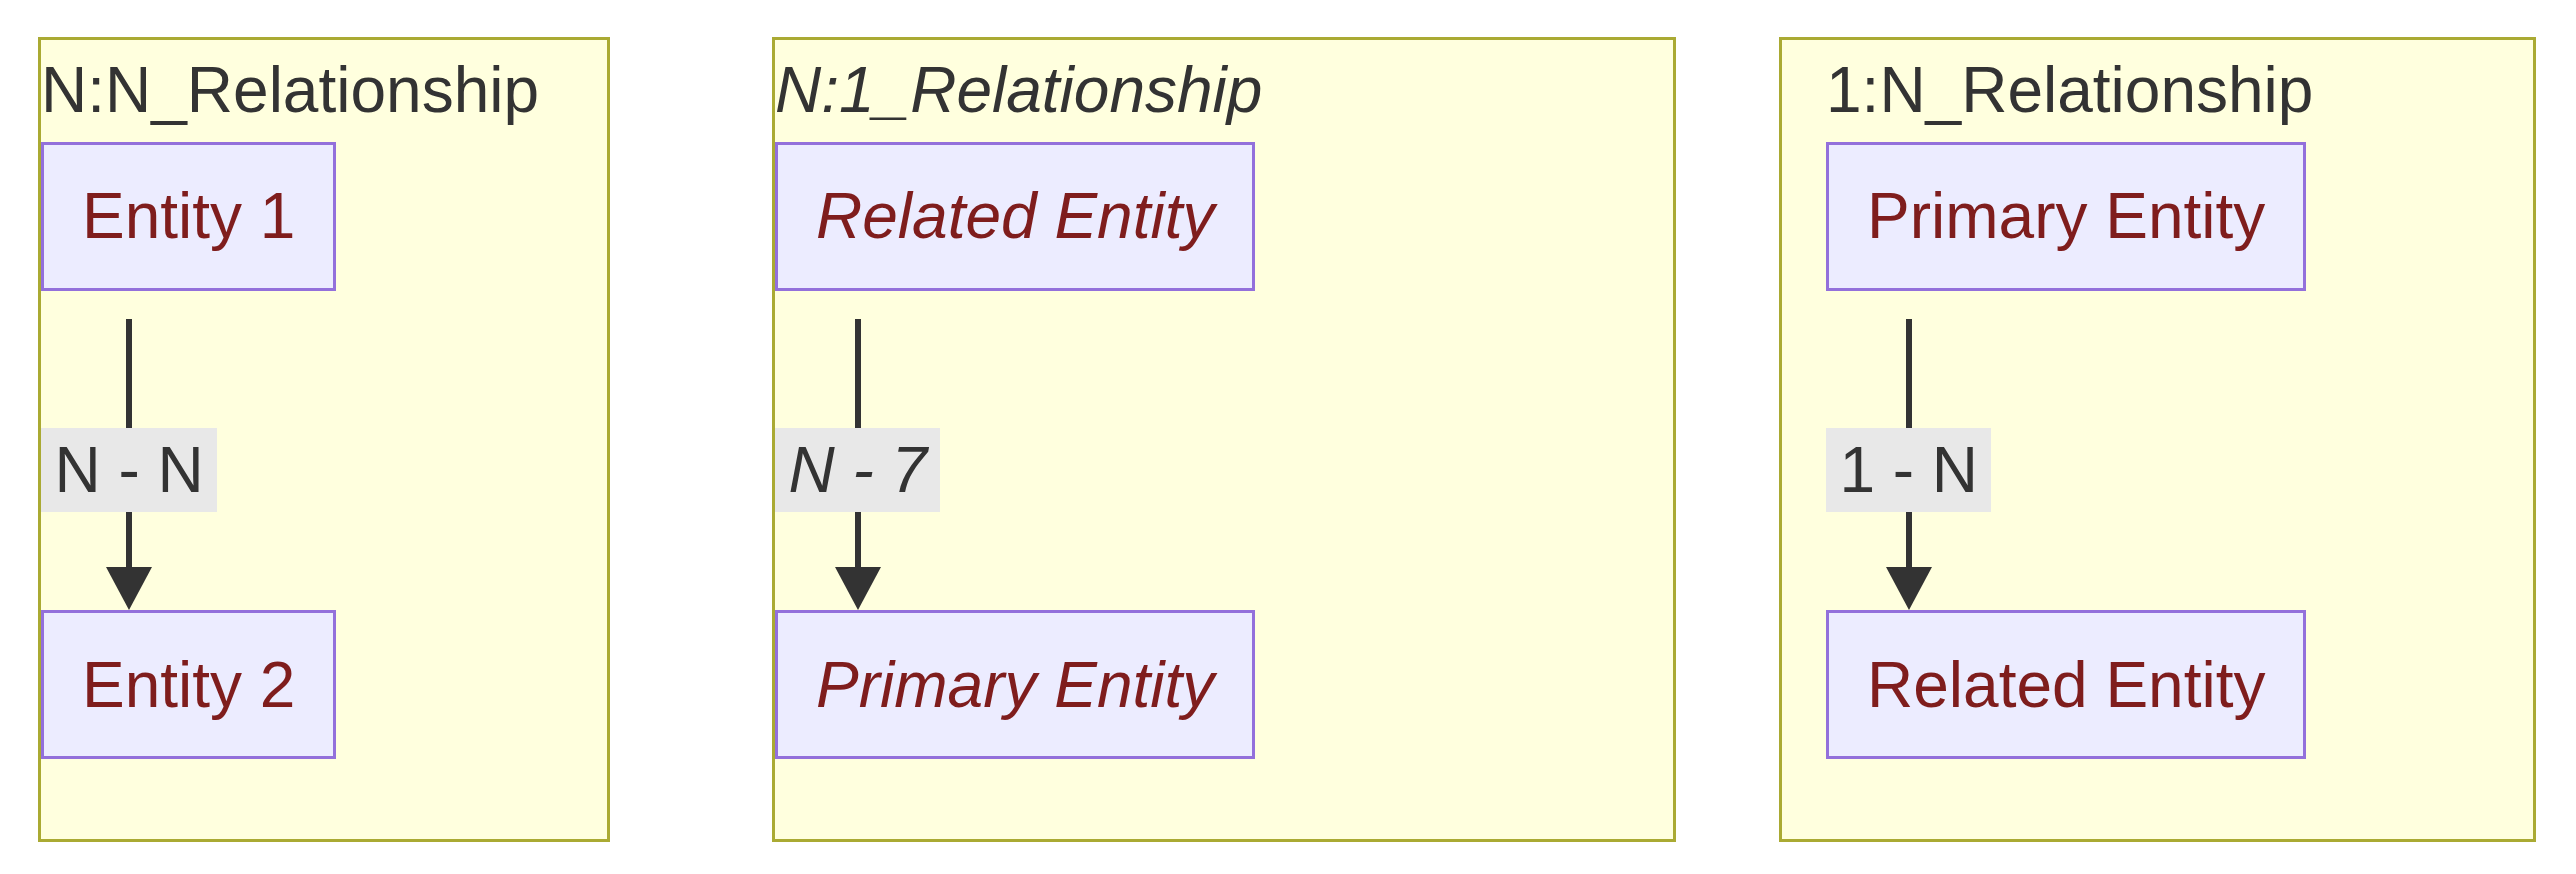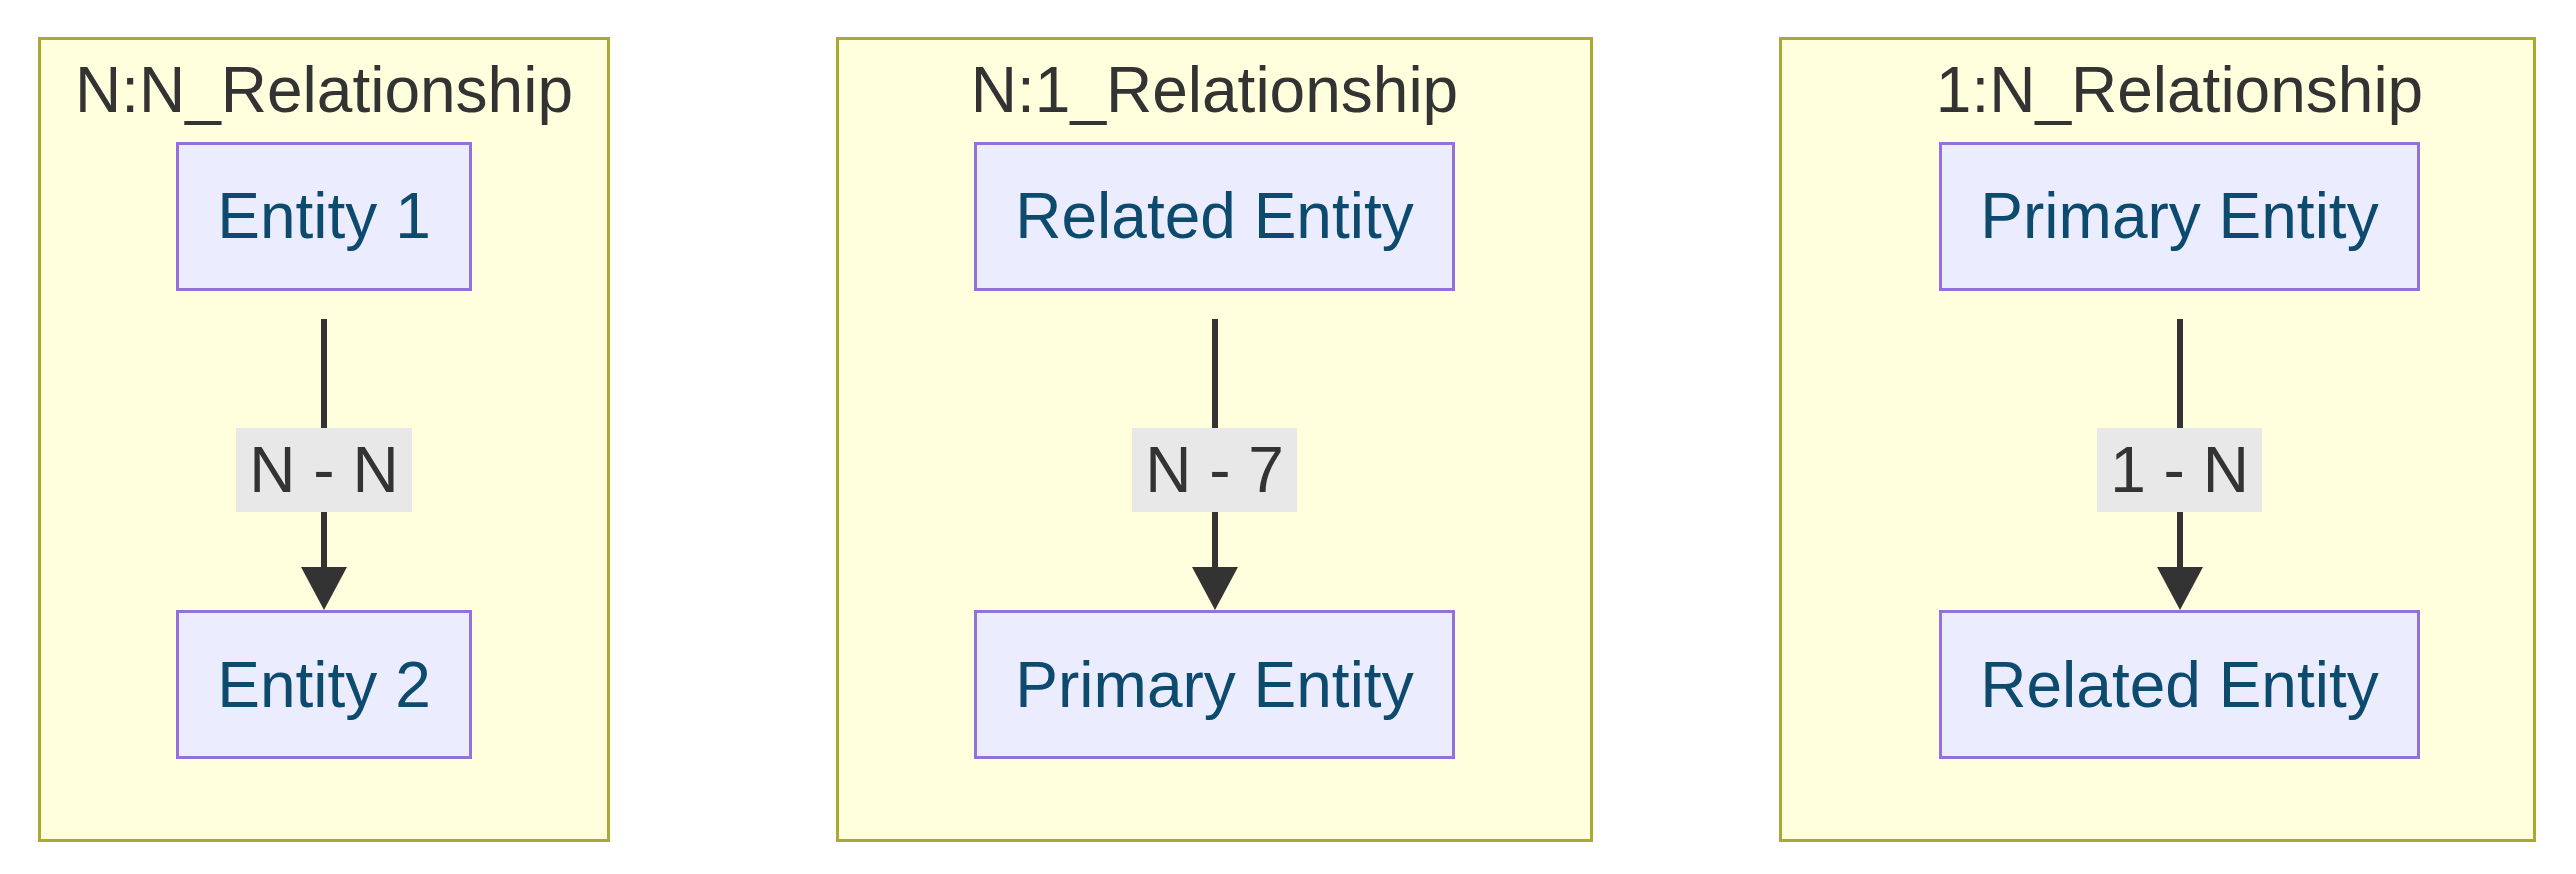--- a/index.html
+++ b/index.html
@@ -16,44 +16,44 @@
   }
   .panel {
     position: absolute;
     top: 37px;
     height: 805px;
     box-sizing: border-box;
     background: #ffffde;
     border: 3.4px solid #aaaa33;
     display: flex;
     flex-direction: column;
-    align-items: center;
+    align-items: flex-start;
   }
   .panel-1 { left: 38px;   width: 572px;  }
-  .panel-2 { left: 836px; width: 757px; }
+  .panel-2 { left: 772px; width: 904px; font-style: italic; }
   .panel-3 { left: 1779px; width: 757px; padding-left: 44px; }
 
   .panel-title {
     margin-top: 9.4px;
     font-size: 64px;
     line-height: 1.3;
     color: #333333;
     white-space: nowrap;
   }
   .node {
     box-sizing: border-box;
     height: 149px;
     background: #ececff;
     border: 3.4px solid #9370db;
     display: flex;
     align-items: center;
     justify-content: center;
     padding: 0 38px;
     font-size: 64px;
-    color: #0c4a6e;
+    color: #7f1d1d;
     white-space: nowrap;
   }
   .node-top { margin-top: 9.4px; }
 
   .edge {
     display: flex;
     flex-direction: column;
     align-items: center;
     margin-top: 28px;
   }

